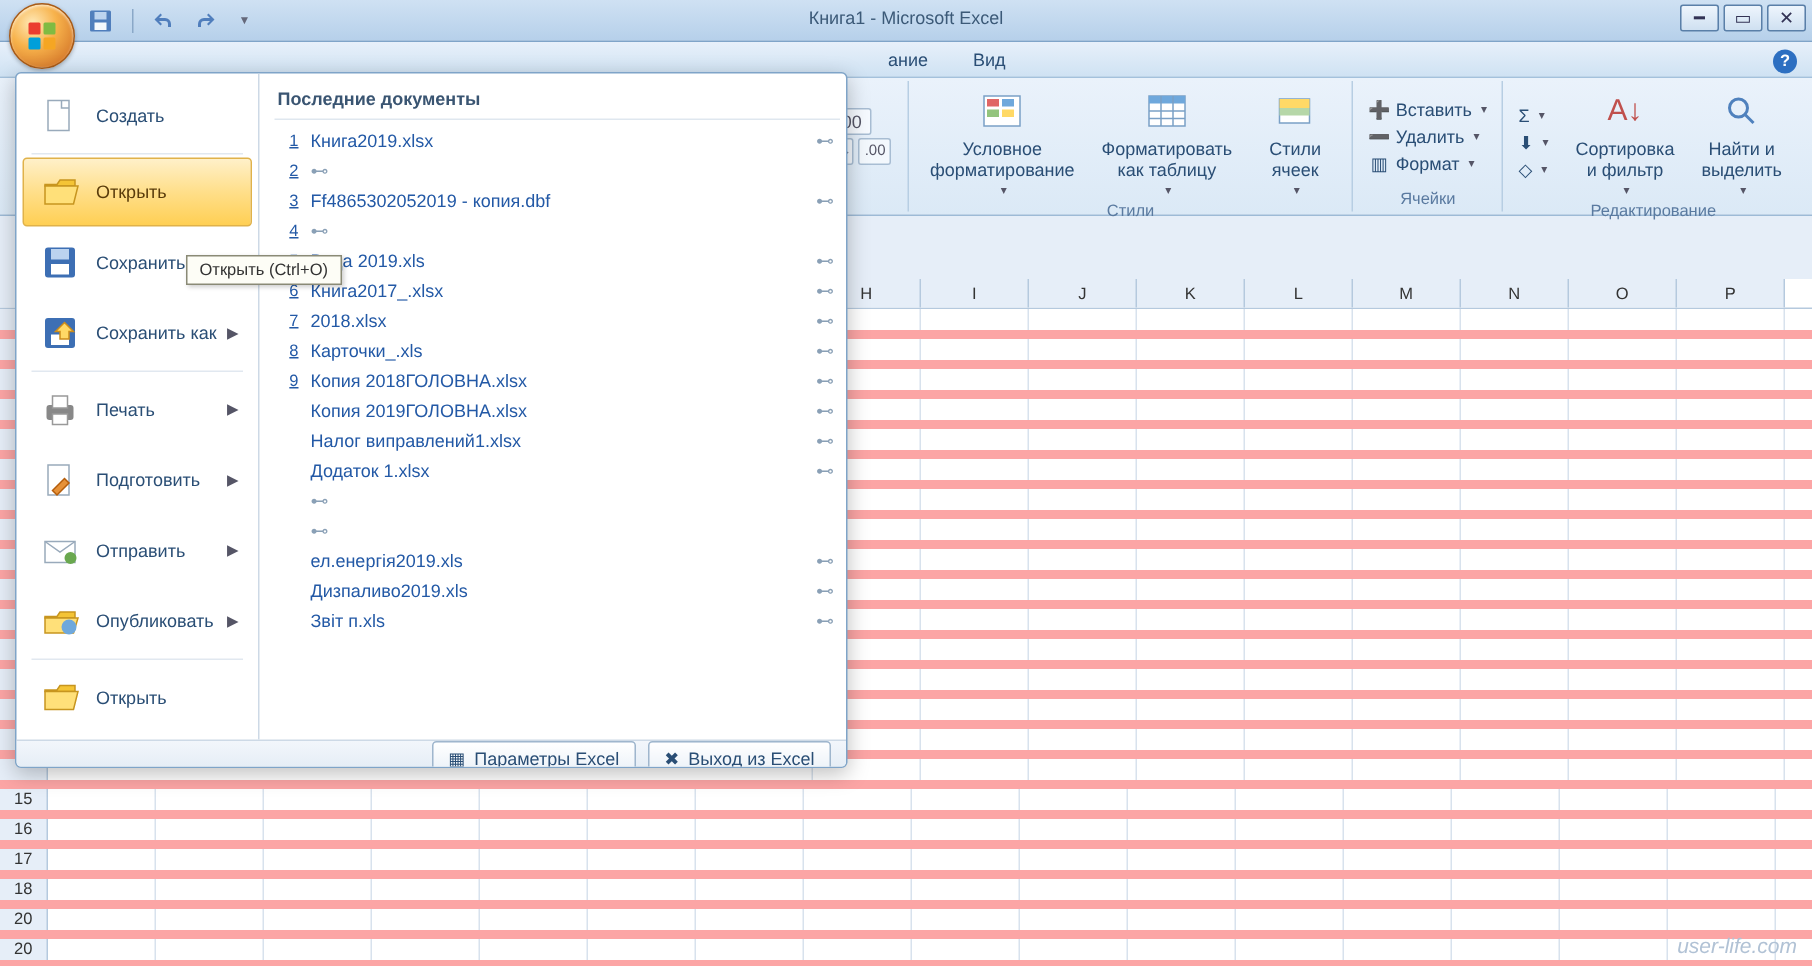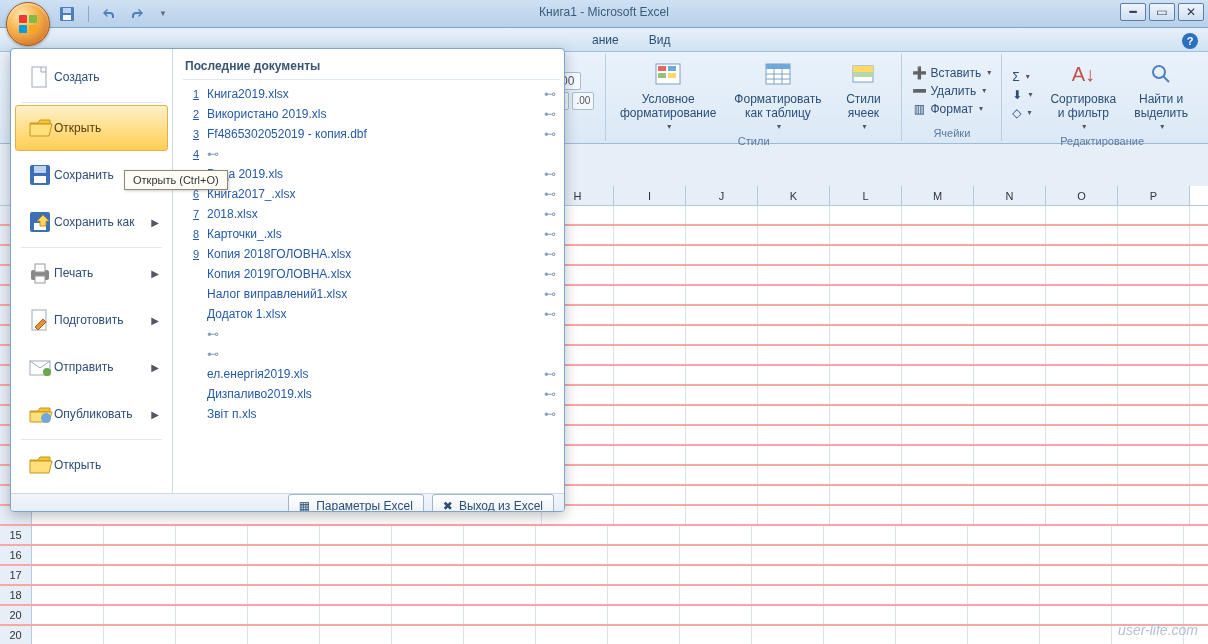--- a/index.html
+++ b/index.html
@@ -26,28 +26,28 @@
   .smallbtn .ic { width:14px;height:14px;display:inline-flex;align-items:center;justify-content:center; }
   .tri { font-size:8px; color:#556; margin-left:2px; }
   .office-orb { position:absolute; left:6px; top:2px; width:44px; height:44px; border-radius:50%; background:radial-gradient(circle at 35% 30%, #ffe9b7 0%, #f7b24b 40%, #c8611d 100%); border:1px solid #a65a18; z-index:20; display:flex;align-items:center;justify-content:center; box-shadow:0 1px 3px rgba(0,0,0,.3), inset 0 1px 2px rgba(255,255,255,.7); }
   .office-orb span { display:grid; grid-template-columns:8px 8px; grid-template-rows:8px 8px; gap:2px; }
   .office-orb span i { display:block; border-radius:1px; }
   .sheet { position:absolute; left:0; right:0; top:186px; bottom:0; background:#fff; }
   .colhdr { display:flex; height:20px; border-bottom:1px solid #b5c9de; }
   .rownum { width:32px; border-right:1px solid #b5c9de; background:#e6eef8; text-align:center; font-size:11px; color:#333; display:flex;align-items:center;justify-content:center; }
   .ch { width:72px; background:#e6eef8; border-right:1px solid #b5c9de; text-align:center; color:#333; font-size:11px; display:flex;align-items:center;justify-content:center;}
   .rows { }
-  .row { display:flex; height:20px; border-bottom:2px solid #fca5a5; }
+  .row { display:flex; height:20px; border-bottom:6px solid #fca5a5; }
   .cell { width:72px; border-right:1px solid #d8e2ed; }
   
   .omenu { position:absolute; left:10px; top:48px; width:555px; height:464px; background:#fff; border:1px solid #7fa4c8; border-radius:4px; box-shadow:0 4px 14px rgba(0,0,0,.25); z-index:30; display:flex; flex-direction:column; overflow:hidden; }
   .omenu-top { height:6px; background:linear-gradient(#e7f0fa,#fff); }
   .omenu-body { flex:1; display:flex; }
   .omenu-left { width:162px; border-right:1px solid #cdd9e6; padding:4px 2px; }
-  .om-item { display:flex; align-items:center; padding:8px 10px; color:#2a4e75; border-radius:3px; margin:1px 2px; position:relative; border:1px solid transparent; }
+  .om-item { display:flex; align-items:center; gap:10px; padding:8px 10px; color:#2a4e75; border-radius:3px; margin:1px 2px; position:relative; border:1px solid transparent; }
   .om-item.selected { background:linear-gradient(#fff0c9,#ffdf8a,#ffcf54); border:1px solid #e0b24a; color:#5a3c0b; }
   .om-item .arrow { position:absolute; right:8px; font-size:10px; color:#556; }
   .om-ic { width:28px; height:28px; display:flex; align-items:center; justify-content:center; font-size:18px; }
   .omenu-sep { height:1px; background:#e1e8f0; margin:2px 8px; }
   .omenu-right { flex:1; padding:6px 4px 2px 10px; display:flex; flex-direction:column; }
   .recents-hdr { font-weight:bold; color:#3a5572; padding:4px 2px 6px; border-bottom:1px solid #dfe7ef; margin-bottom:4px; }
   .recents { flex:1; overflow:auto; }
   .recent-row { display:flex; align-items:center; gap:8px; padding:3px 4px; }
   .recent-row .num { width:12px; text-align:right; color:#2359a6; text-decoration:underline; font-size:11px; }
   .recent-row .name { flex:1; color:#2359a6; font-size:12px; }
@@ -680,21 +680,20 @@
       <div class="omenu-right">
         <div class="recents-hdr">Последние документы</div>
         <div class="recents" id="recents">
             <div class="recent-row">
               <span class="num">1</span>
               <span class="name">Книга2019.xlsx</span>
               <span class="pin">⊷</span>
             </div>
             <div class="recent-row">
               <span class="num">2</span>
-              <span class="name">Використано 2019.xls</span>
               <span class="pin">⊷</span>
             </div>
             <div class="recent-row">
               <span class="num">3</span>
               <span class="name">Ff4865302052019 - копия.dbf</span>
               <span class="pin">⊷</span>
             </div>
             <div class="recent-row">
               <span class="num">4</span>
               <span class="pin">⊷</span>

